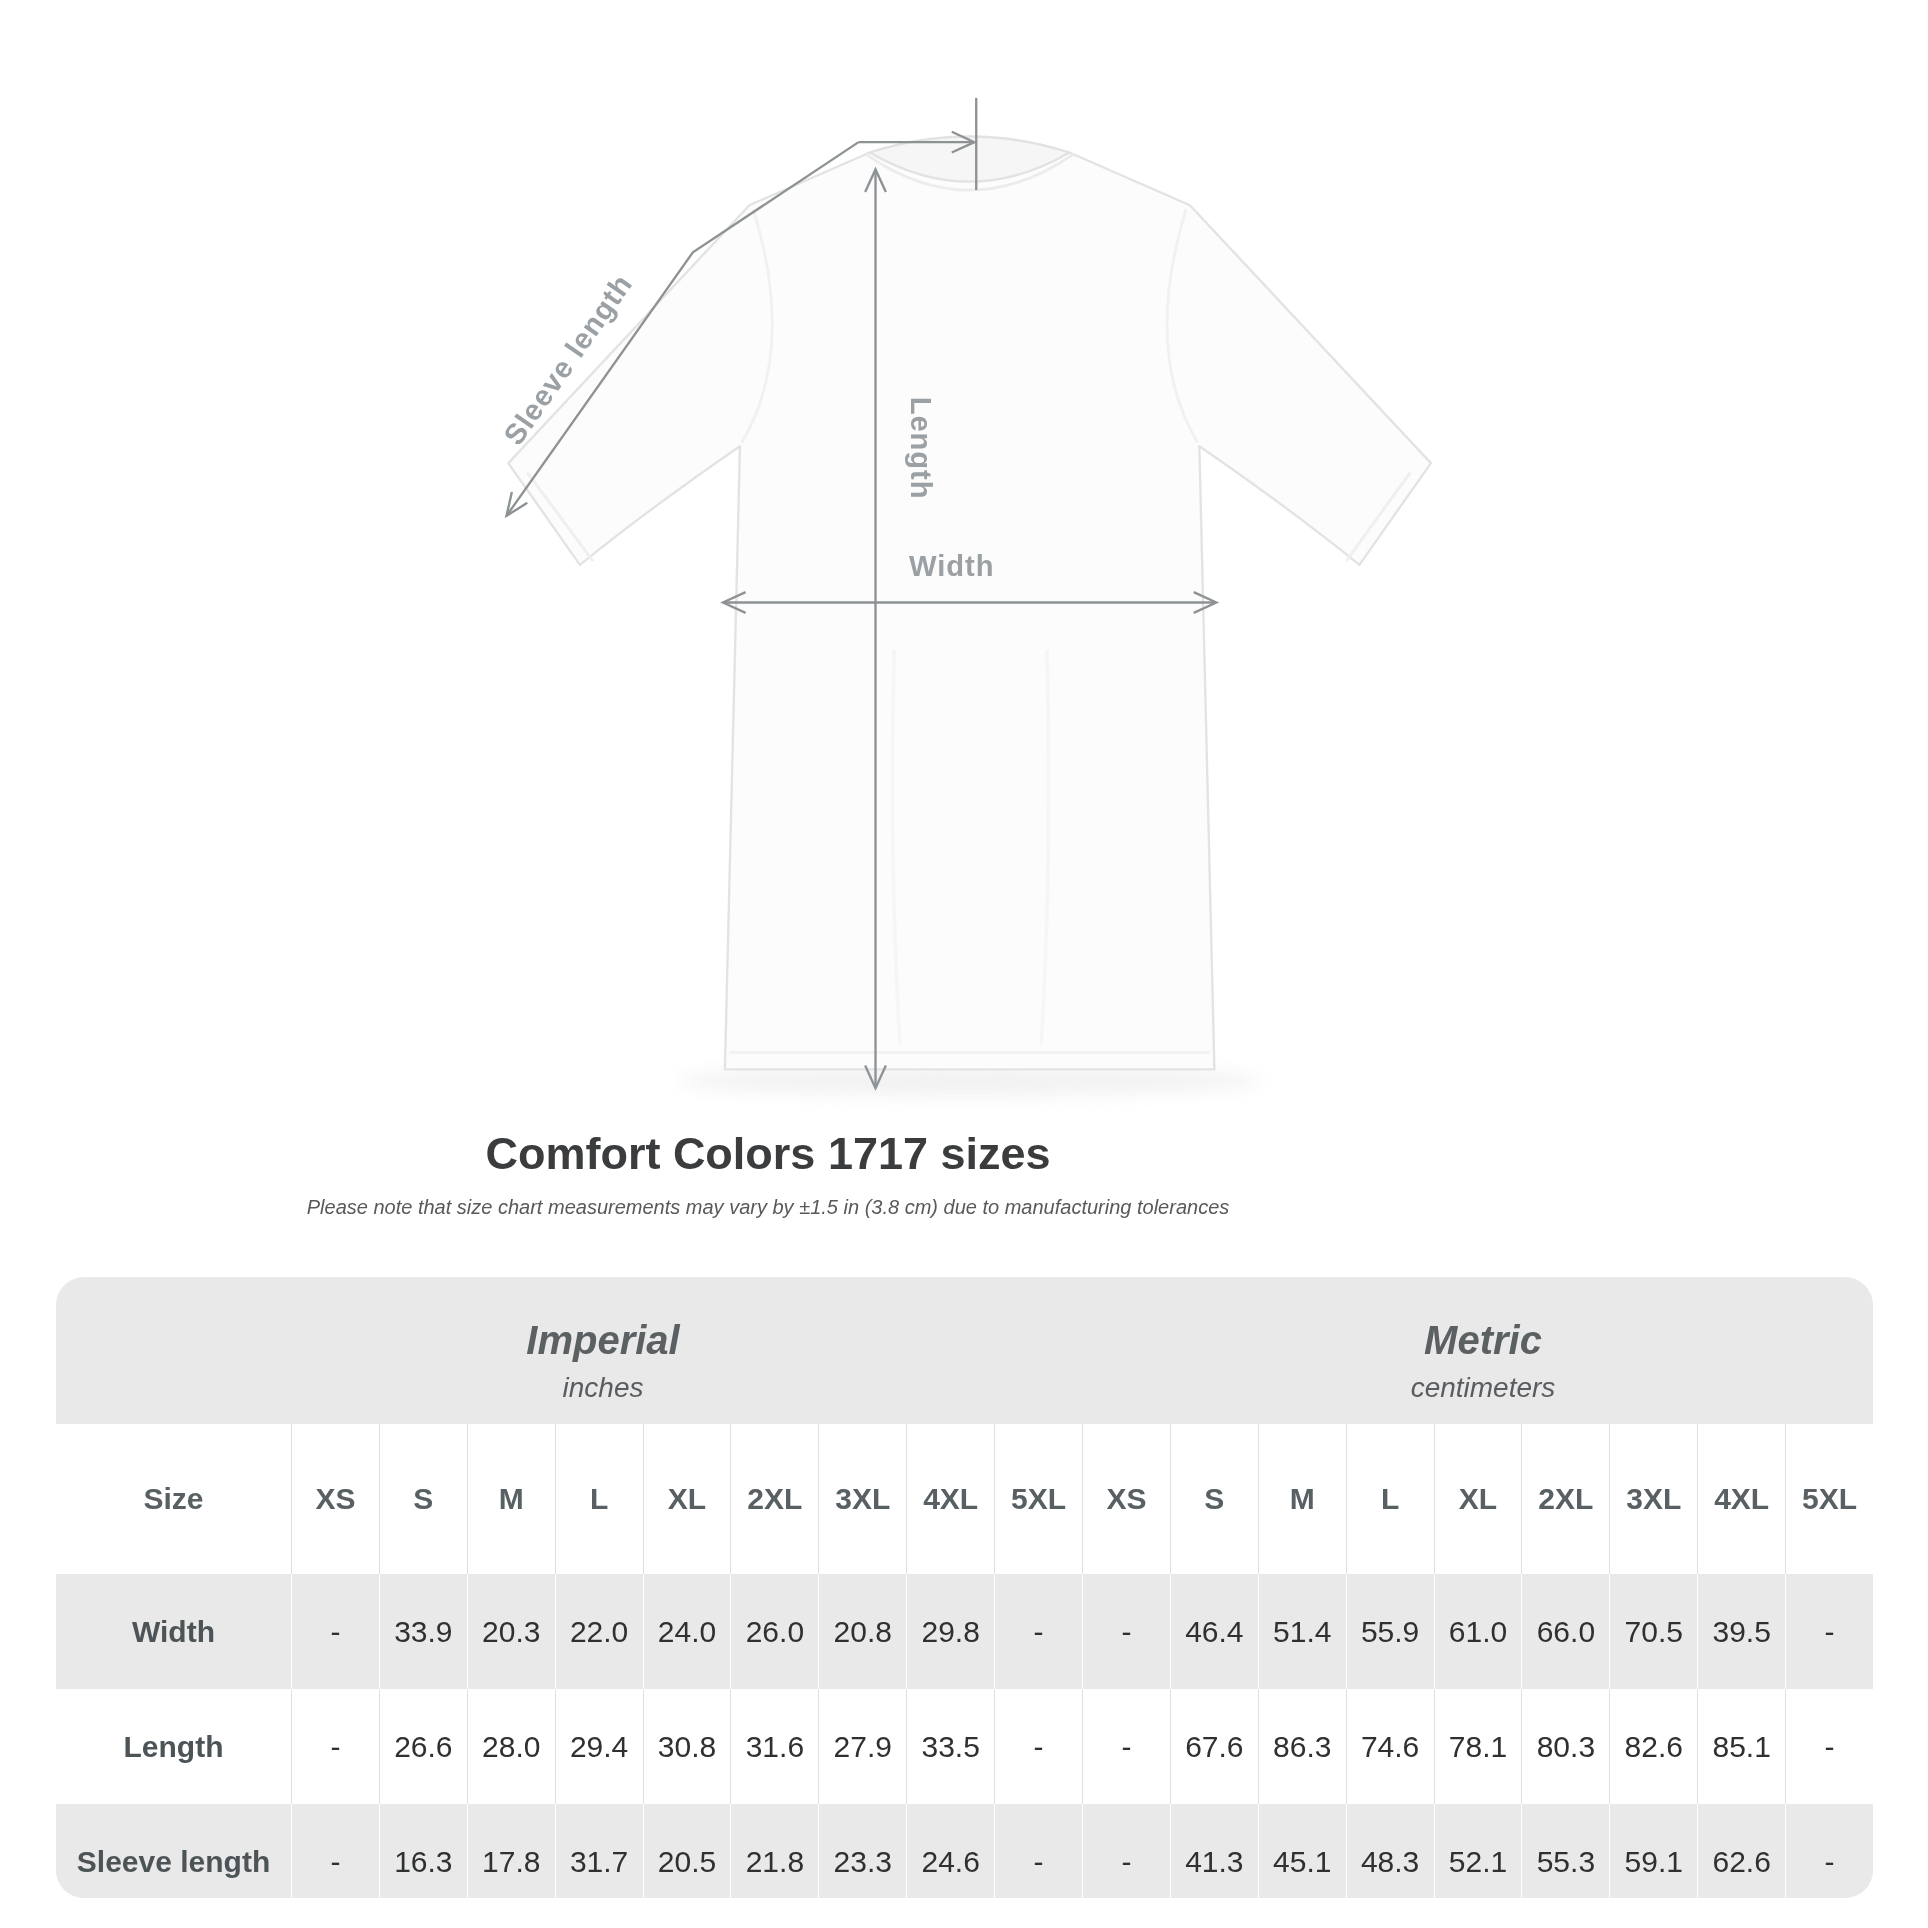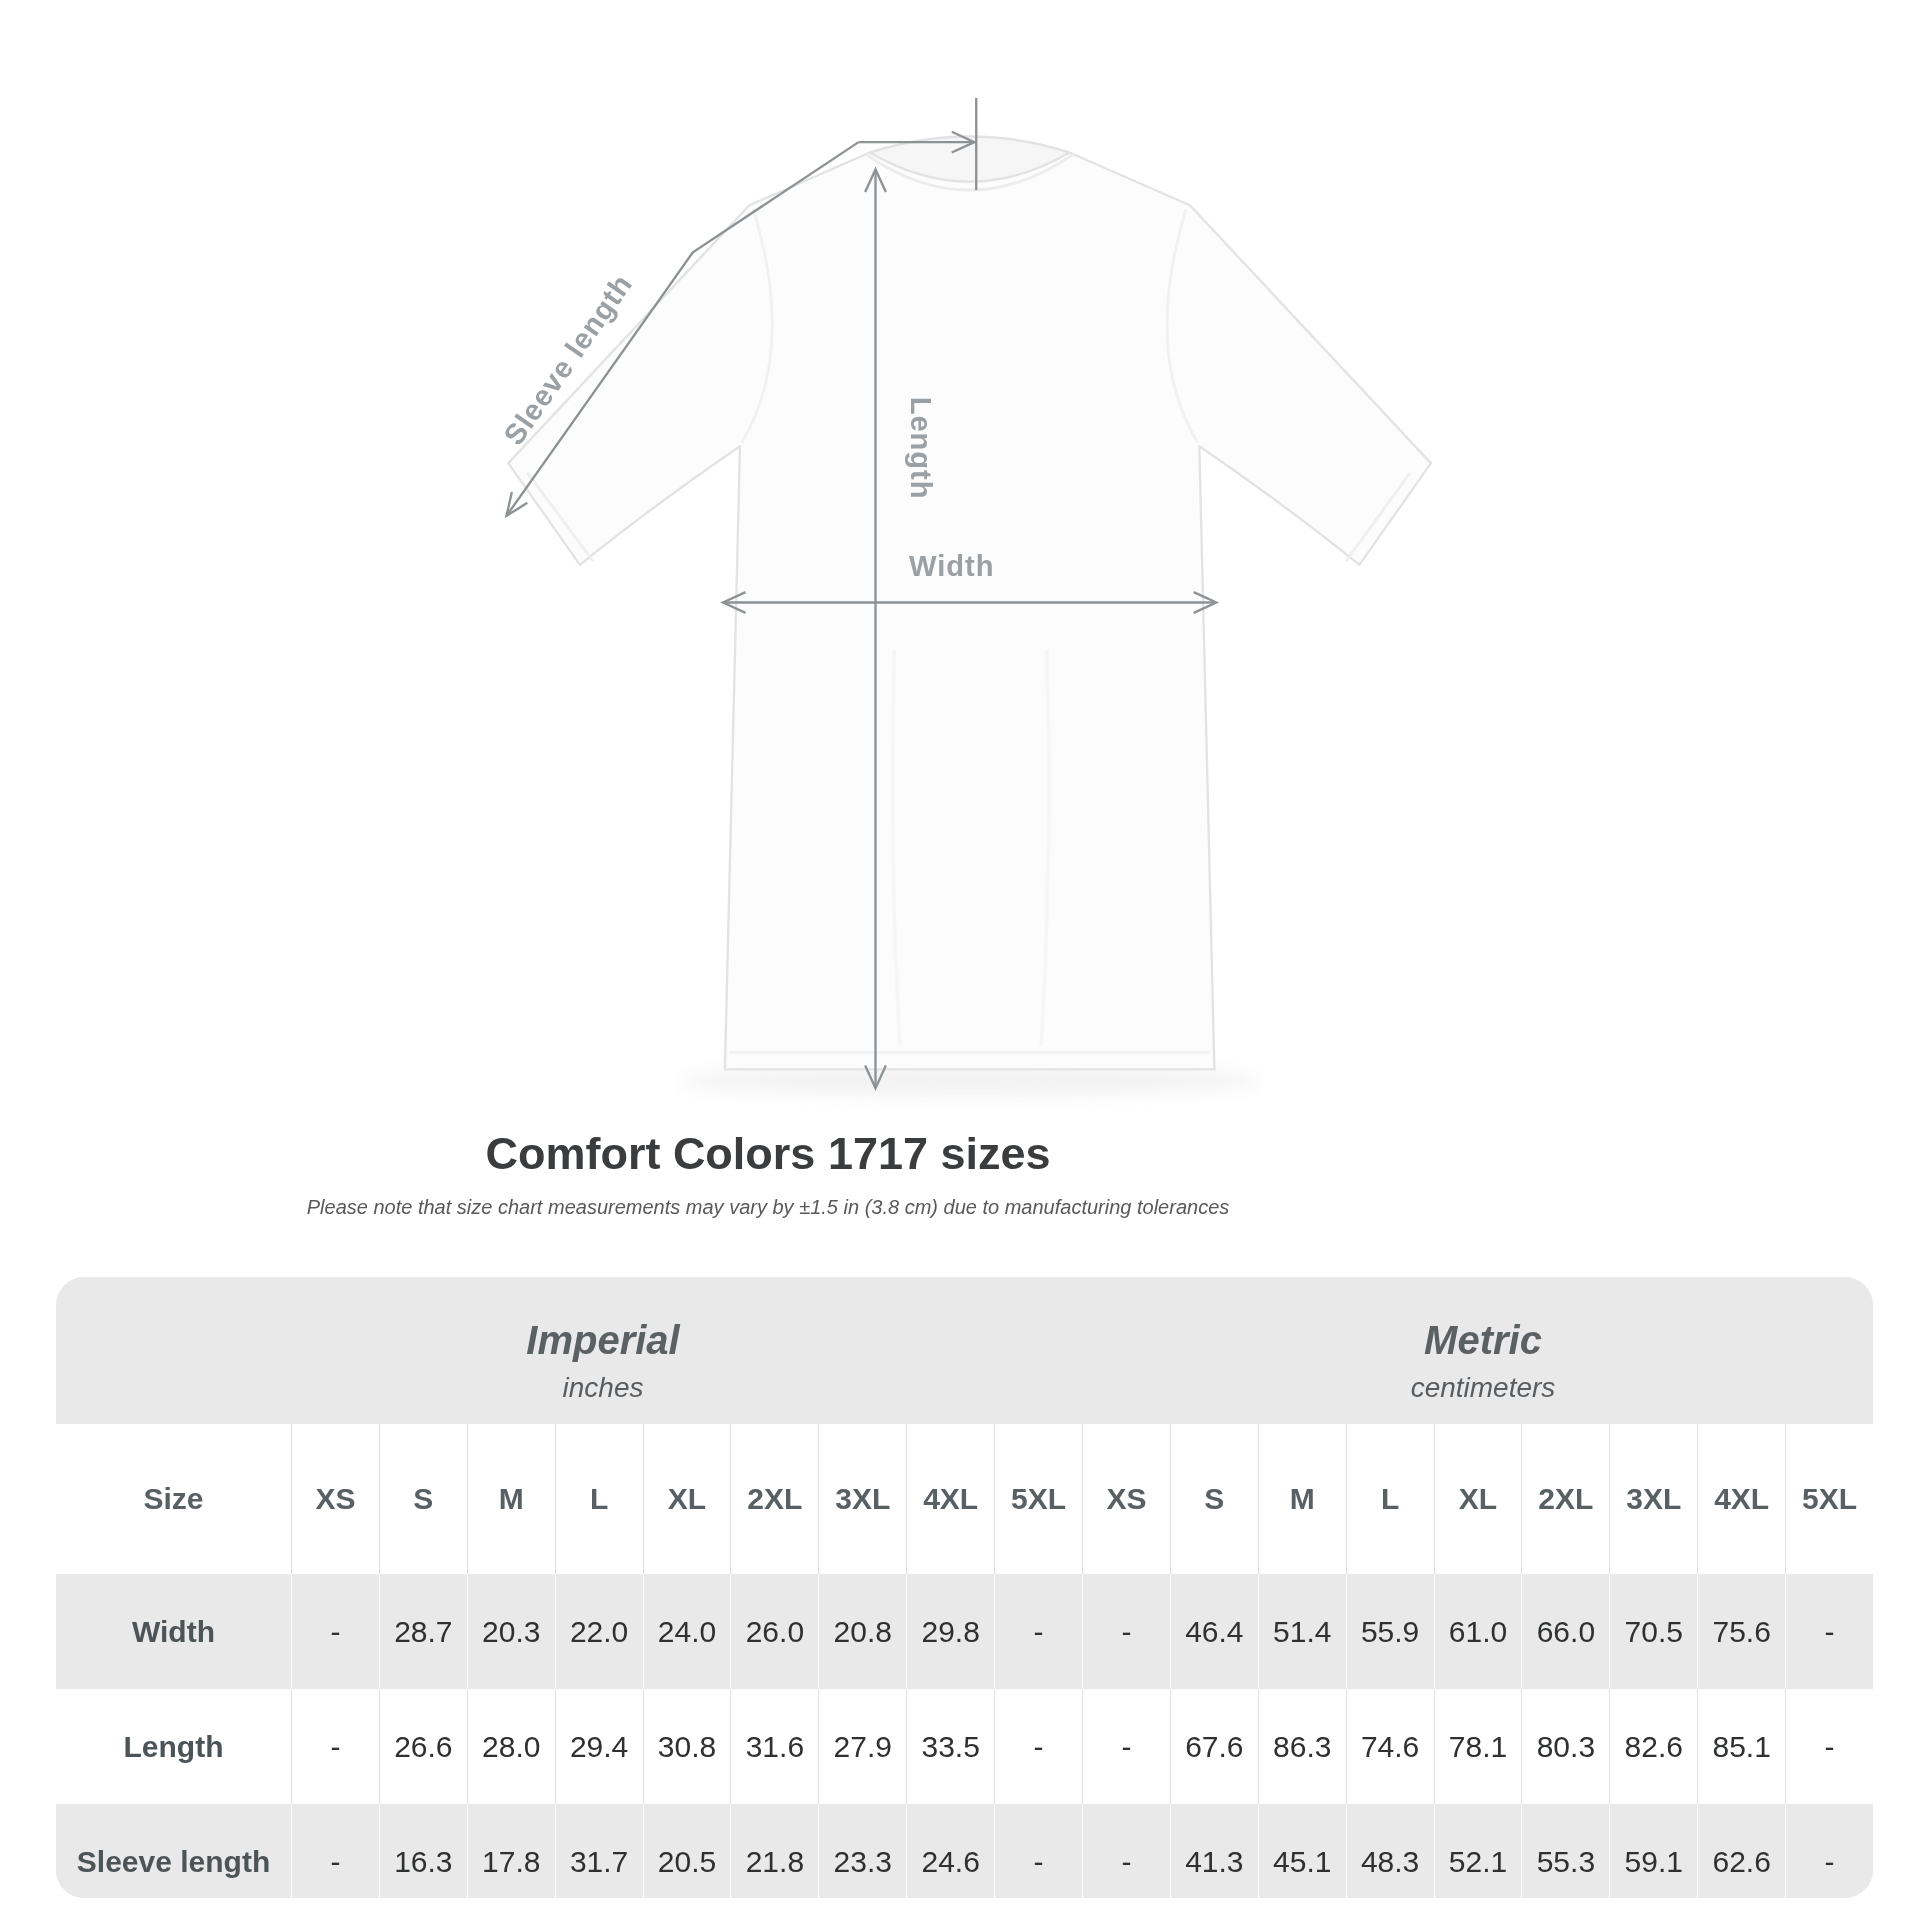--- a/index.html
+++ b/index.html
@@ -127,36 +127,36 @@
       <div class="cell hdr">XL</div>
       <div class="cell hdr">2XL</div>
       <div class="cell hdr">3XL</div>
       <div class="cell hdr">4XL</div>
       <div class="cell hdr">5XL</div>
     </div>
   <div id="tableRows">
       <div class="trow data-row gray">
         <div class="cell rowlabel">Width</div>
         <div class="cell">-</div>
-        <div class="cell">28.7</div>
+        <div class="cell">33.9</div>
         <div class="cell">20.3</div>
         <div class="cell">22.0</div>
         <div class="cell">24.0</div>
         <div class="cell">26.0</div>
         <div class="cell">20.8</div>
         <div class="cell">29.8</div>
         <div class="cell">-</div>
         <div class="cell">-</div>
         <div class="cell">46.4</div>
         <div class="cell">51.4</div>
         <div class="cell">55.9</div>
         <div class="cell">61.0</div>
         <div class="cell">66.0</div>
         <div class="cell">70.5</div>
-        <div class="cell">75.6</div>
+        <div class="cell">39.5</div>
         <div class="cell">-</div>
       </div>
       <div class="trow data-row white">
         <div class="cell rowlabel">Length</div>
         <div class="cell">-</div>
         <div class="cell">26.6</div>
         <div class="cell">28.0</div>
         <div class="cell">29.4</div>
         <div class="cell">30.8</div>
         <div class="cell">31.6</div>

